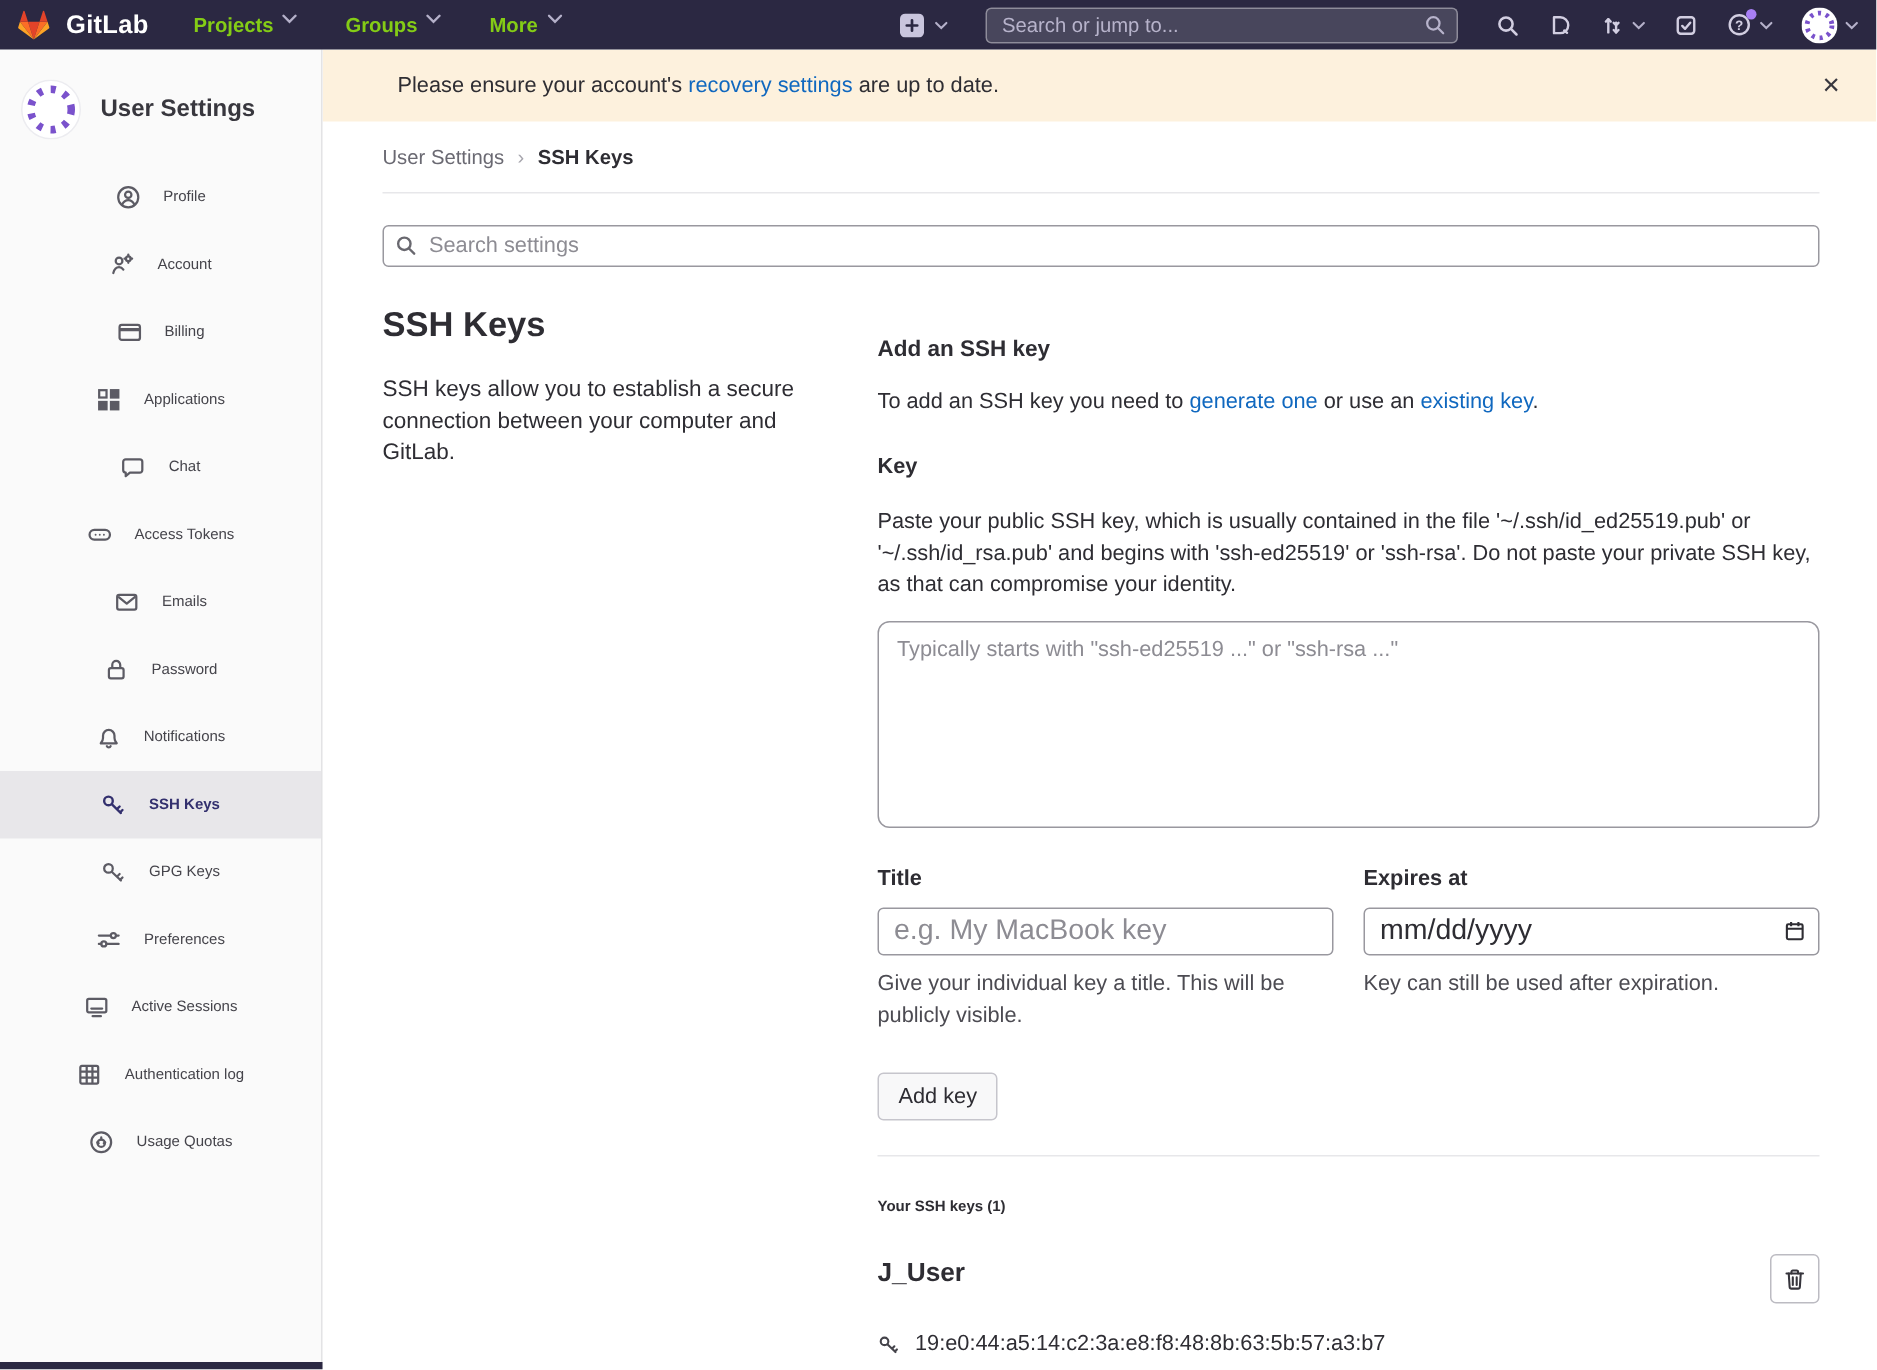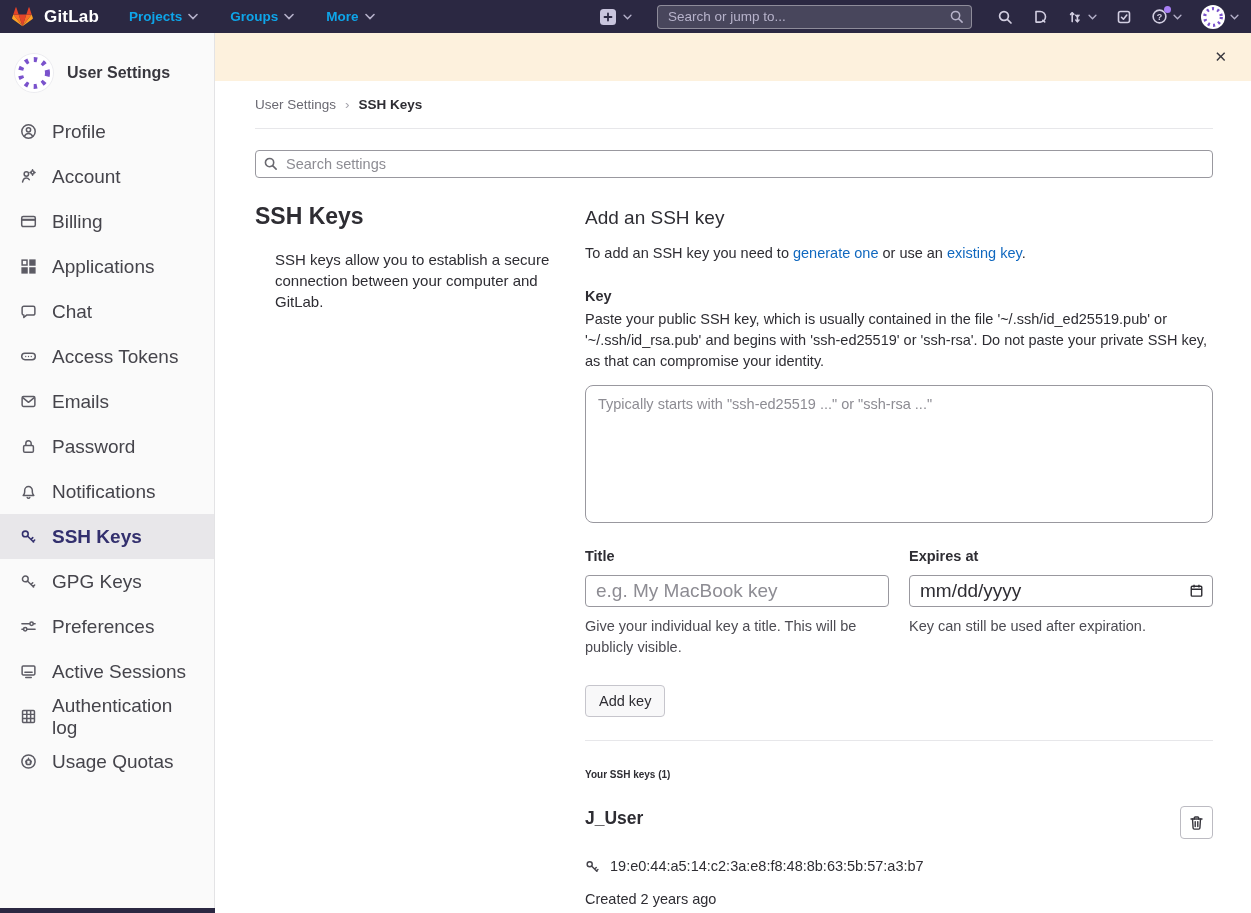--- a/index.html
+++ b/index.html
@@ -15,21 +15,21 @@
 
   
   .topbar {
     position:absolute; top:0; left:0; right:0; height:33px;
     background:#2b2842; display:flex; align-items:center;
     padding:0 12px 0 10px; z-index:30;
   }
   .brand { display:flex; align-items:center; gap:9px; margin-right:30px; }
   .brand-text { color:#fff; font-size:17px; font-weight:600; letter-spacing:.2px; }
   .top-nav { display:flex; align-items:center; gap:32px; }
-  .top-nav-item { display:flex; align-items:center; gap:6px; color:#0ea5e9; font-size:13.5px; font-weight:600; cursor:pointer; }
+  .top-nav-item { display:flex; align-items:flex-start; gap:6px; color:#84cc16; font-size:13.5px; font-weight:600; cursor:pointer; }
   .chev { color:#b4b0c9; }
   .topbar-right { margin-left:auto; display:flex; align-items:center; gap:19px; }
   .plus-group { display:flex; align-items:center; gap:7px; cursor:pointer; }
   .nav-search-wrap { position:relative; width:315px; margin:0 6px; }
   .nav-search {
     width:100%; height:24px; background:rgba(255,255,255,.14);
     border:1px solid rgba(255,255,255,.38); border-radius:4px;
     color:#e6e3f2; font-size:13.5px; padding:0 30px 0 10px; outline:none;
     font-family:inherit;
   }
@@ -42,21 +42,21 @@
 
   
   .sidebar {
     position:absolute; top:33px; left:0; bottom:0; width:215px;
     background:#fafafa; border-right:1px solid #e3e3e5; z-index:10;
   }
   .sidebar-header { display:flex; align-items:center; gap:13px; padding:20px 16px 16px 14px; }
   .sidebar-title { font-size:16px; font-weight:700; color:#38373e; }
   .side-item {
     height:45px; display:flex; align-items:center; gap:15px;
-    padding:0 20px; font-size:19px; color:#45444b; cursor:pointer;
+    padding:0 20px; font-size:10px; color:#45444b; cursor:pointer;justify-content:center;
   }
   .side-item .s-ic { color:#5c5b64; flex-shrink:0; }
   .side-item.active { background:#e8e7ea; color:#33306e; font-weight:700; }
   .side-item.active .s-ic { color:#33306e; }
   .bottom-strip { position:absolute; left:0; bottom:0; width:215px; height:5px; background:#2b2842; z-index:20; }
 
   
   .content { position:absolute; left:215px; top:33px; right:0; bottom:0; background:#fff; overflow:hidden; }
   .alert {
     height:48px; background:#fdf1dd; display:flex; align-items:center;
@@ -75,27 +75,27 @@
   .settings-search {
     width:100%; height:28px; border:1px solid #99989f; border-radius:4px;
     padding:0 10px 0 30px; font-size:14.5px; color:#2e2d33; outline:none; font-family:Liberation Sans, sans-serif;
   }
   .settings-search::placeholder { color:#8d8c93; }
   .settings-search-icon { position:absolute; left:8px; top:6px; color:#69686f; }
 
   .columns { display:flex; margin-top:25px; }
   .left-col { width:300px; flex-shrink:0; margin-right:30px; }
   .left-col h1 { font-size:23px; font-weight:700; color:#2e2d33; margin-bottom:19px; }
-  .left-col p { font-size:15px; line-height:21px;margin-left:20px; }
+  .left-col p { font-size:15px; line-height:21px; }
 
   .right-col { flex:1; min-width:0; line-height:20px; }
-  .right-col h4 { font-size:19px; font-weight:400; margin:5px 0 15px; }
+  .right-col h4 { font-size:15px; font-weight:700; margin:20px 0 15px; }
   .intro a { color:#1068bf; text-decoration:none; cursor:pointer; }
   .field-heading { font-weight:700; margin-top:23px; }
-  .key-desc { margin-top:3px; line-height:21px; }
+  .key-desc { margin-top:17px; line-height:21px; }
   .key-textarea {
     width:100%; height:138px; margin-top:13px; border:1px solid #99989f;
     border-radius:8px; padding:10px 12px; font-family:inherit; font-size:14.5px;
     color:#2e2d33; resize:none; outline:none;
   }
   .key-textarea::placeholder { color:#8d8c93; }
 
   .fields-row { display:flex; gap:20px; margin-top:18px; }
   .field { flex:1; min-width:0; }
   .field-label { display:block; font-weight:700; margin-bottom:9px; }
@@ -424,20 +424,21 @@
         </span>
       <span>Usage Quotas</span>
     </div>
   </nav>
 </aside>
 <div class="bottom-strip"></div>
 
 <main class="content">
 
   <div class="alert">
+    <span><span>Please ensure your account's </span><a>recovery settings</a><span> are up to date.</span></span>
     <button class="alert-close"><span>✕</span></button>
   </div>
 
   <div class="breadcrumb-row">
     <span class="crumb-parent">User Settings</span>
     <span class="crumb-sep">›</span>
     <span class="crumb-current">SSH Keys</span>
   </div>
 
   <div class="page-body">

